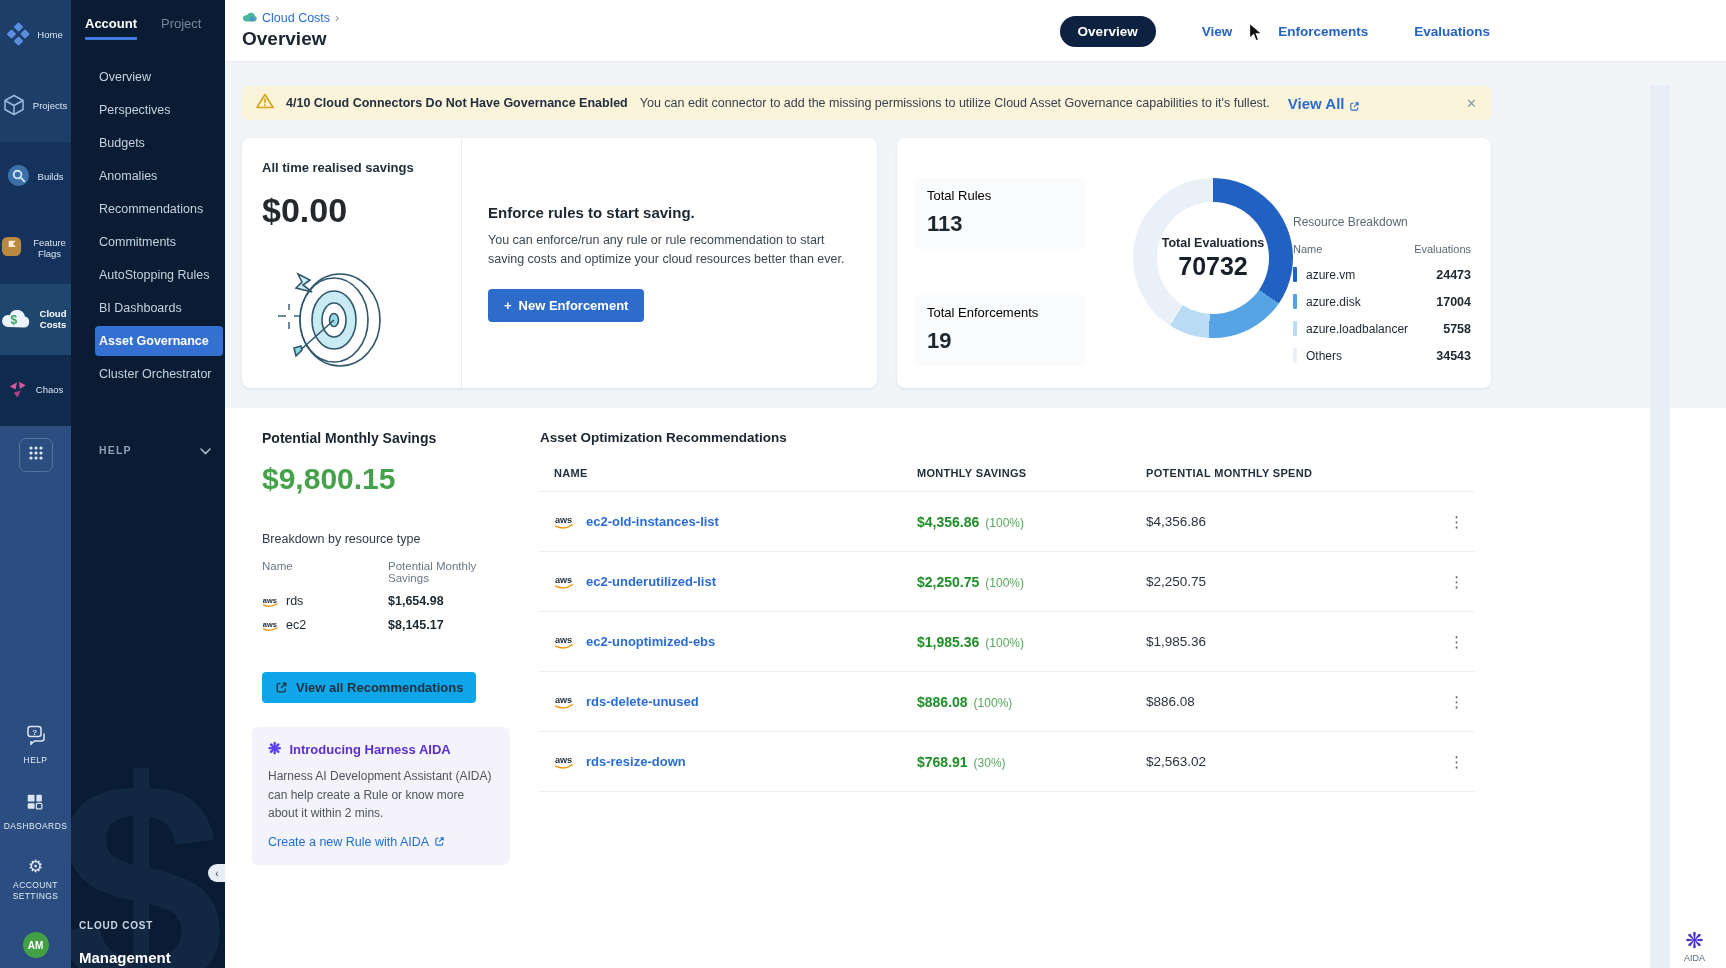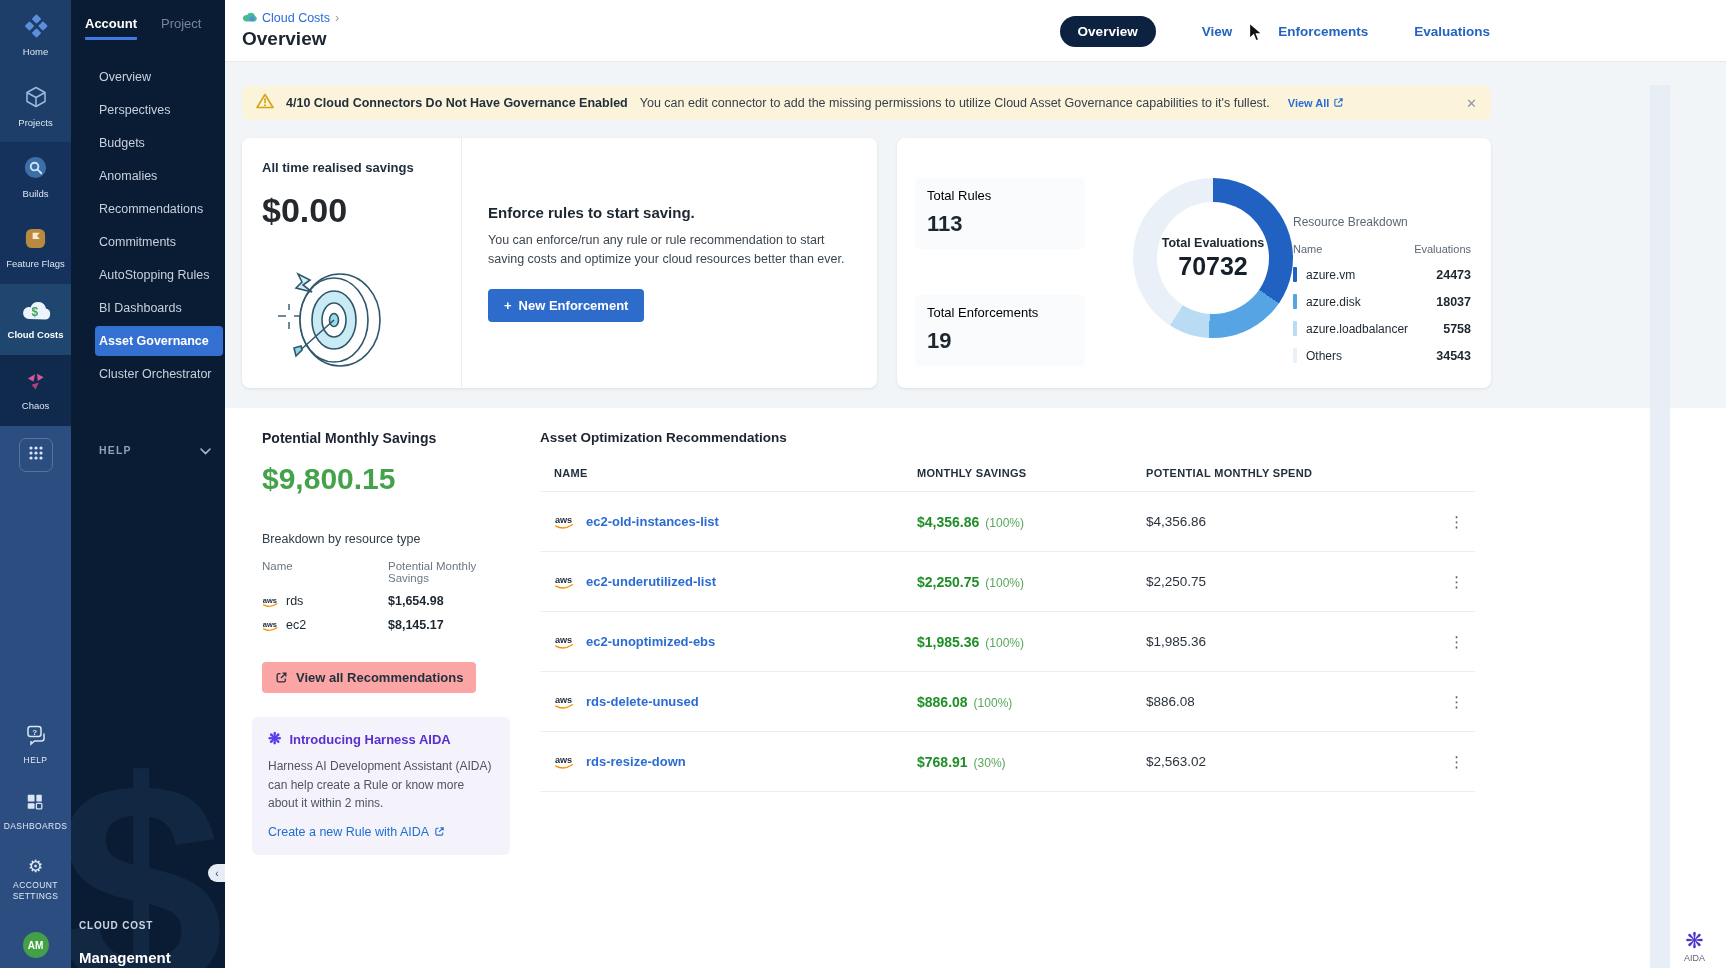--- a/index.html
+++ b/index.html
@@ -2,21 +2,21 @@
 <html><head>
 <meta charset="utf-8">
 <style>
   * { margin:0; padding:0; box-sizing:border-box; }
   html,body { width:1726px; height:968px; overflow:hidden; background:#fff;
     font-family:"Liberation Sans", sans-serif; -webkit-font-smoothing:antialiased; }
   .app { position:relative; width:1726px; height:968px; display:flex; }
 
   
   .rail { width:71px; flex:0 0 71px; display:flex; flex-direction:column; background:#13305b; color:#d7e1ee; z-index:5; }
-  .rail-item { height:71px; display:flex; flex-direction:column; align-items:center; justify-content:center; gap:5px; cursor:pointer; }
+  .rail-item { height:71px; display:flex; align-items:center; justify-content:center; gap:5px; cursor:pointer; }
   .rail-item .lbl { font-size:9.5px; color:#dbe5f1; text-align:center; line-height:1.15; padding:0 2px; }
   .ri-0,.ri-1 { background:#1e3e6a; }
   .ri-2,.ri-3 { background:#15325d; }
   .ri-4 { background:#1e466f; }
   .ri-4 .lbl { font-weight:bold; color:#fff; }
   .ri-5 { background:#102a4e; }
   .rail-bottom { flex:1; background:#2b4d80; display:flex; flex-direction:column; align-items:center; padding:12px 0 10px; }
   .grid-btn { width:34px; height:34px; border:1px solid #55759f; border-radius:7px; display:flex; align-items:center; justify-content:center; cursor:pointer; }
   .rail-bottom .cluster { margin-top:auto; display:flex; flex-direction:column; align-items:center; gap:26px; width:100%; }
   .rb-item { display:flex; flex-direction:column; align-items:center; gap:5px; cursor:pointer; }
@@ -53,21 +53,21 @@
   .nav-tab { font-size:13.5px; color:#2563c0; font-weight:bold; cursor:pointer; }
   .nav-tab.active { background:#0d2240; color:#fff; padding:8px 18px; border-radius:17px; }
 
   .content { flex:1; position:relative; background:#fff; overflow:hidden; }
   .gray-zone { background:#f1f5f8; padding:24px 0 20px 17px; }
   .inner { width:1249px; }
 
   .banner { width:1249px; height:34px; background:#fbf3da; border-radius:6px; display:flex; align-items:center; gap:12px; padding:0 14px; }
   .banner .b-title { font-size:12.5px; font-weight:bold; color:#22303e; }
   .banner .b-msg { font-size:12.5px; color:#36414d; }
-  .banner .b-link { font-size:11px; font-weight:bold; color:#2b6cd4; display:flex; align-items:flex-start; gap:4px; cursor:pointer; margin-left:6px; }
+  .banner .b-link { font-size:15px; font-weight:bold; color:#2b6cd4; display:flex; align-items:flex-end; gap:4px; cursor:pointer; margin-left:6px; }
   .banner .b-close { margin-left:auto; color:#8a97a6; font-size:13px; cursor:pointer; }
 
   .cards-row { display:flex; gap:20px; margin-top:18px; }
   .card { background:#fff; border-radius:8px; box-shadow:0 1px 3px rgba(20,40,70,.1); }
   .card-savings { width:670px; height:250px; display:flex; }
   .cs-left { width:220px; border-right:1px solid #e9edf1; padding:22px 0 0 20px; position:relative; }
   .cs-label { font-size:13px; font-weight:bold; color:#22303e; }
   .cs-amount { font-size:34px; font-weight:bold; color:#25292e; margin-top:16px; }
   .cs-illus { position:absolute; left:26px; bottom:14px; }
   .cs-right { flex:1; padding:0 26px; display:flex; flex-direction:column; justify-content:center; }
@@ -100,21 +100,21 @@
   .left-col { width:248px; margin-right:30px; }
   .pm-title { font-size:14px; font-weight:bold; color:#1b2430; }
   .pm-amount { font-size:30px; font-weight:bold; color:#44a24a; margin-top:16px; }
   .pm-sub { font-size:12.5px; color:#2f3b47; margin-top:36px; }
   .mini-table { margin-top:14px; font-size:12.5px; }
   .mini-head { display:flex; color:#6b7785; font-size:11.5px; }
   .mini-head .c2, .mini-row .c2 { margin-left:auto; width:122px; text-align:left; }
   .mini-row { display:flex; align-items:center; margin-top:10px; color:#1d2730; }
   .mini-row .nm { display:flex; align-items:center; gap:6px; }
   .mini-row .c2 { font-weight:bold; }
-  .btn-viewall { margin-top:30px; display:flex; align-items:center; gap:8px; background:#fca5a5; border:none; border-radius:4px;
+  .btn-viewall { margin-top:40px; display:flex; align-items:center; gap:8px; background:#0ea5e9; border:none; border-radius:4px;
     padding:8px 13px; font-size:13px; font-weight:bold; color:#22303e; cursor:pointer; font-family:inherit; }
   .aida-card { margin-top:24px; margin-left:-10px; width:258px; background:#f4f2fb; border-radius:6px; padding:14px 16px 16px; }
   .aida-title { display:flex; align-items:center; gap:8px; font-size:13px; font-weight:bold; color:#5a2fd0; }
   .aida-flower { font-size:16px; color:#5b3df0; line-height:1; }
   .aida-body { font-size:12px; color:#50565e; line-height:1.55; margin-top:10px; }
   .aida-link { margin-top:12px; font-size:12.5px; color:#1f6fd0; display:flex; align-items:center; gap:5px; cursor:pointer; }
 
   .reco { width:935px; }
   .reco-title { font-size:13.5px; font-weight:bold; color:#1b2430; }
   .reco-head { display:flex; margin-top:22px; font-size:11px; font-weight:bold; letter-spacing:.3px; color:#22303e; padding-left:14px; }
@@ -393,21 +393,21 @@
                   <span>Evaluations</span>
                 </div>
                 <div class="legend-row">
                   <span class="legend-swatch" style="background: rgb(33, 97, 193);"></span>
                   <span class="legend-name">azure.vm</span>
                   <span class="legend-val">24473</span>
                 </div>
                 <div class="legend-row">
                   <span class="legend-swatch" style="background: rgb(86, 164, 227);"></span>
                   <span class="legend-name">azure.disk</span>
-                  <span class="legend-val">18037</span>
+                  <span class="legend-val">17004</span>
                 </div>
                 <div class="legend-row">
                   <span class="legend-swatch" style="background: rgb(185, 220, 244);"></span>
                   <span class="legend-name">azure.loadbalancer</span>
                   <span class="legend-val">5758</span>
                 </div>
                 <div class="legend-row">
                   <span class="legend-swatch" style="background: rgb(233, 240, 247);"></span>
                   <span class="legend-name">Others</span>
                   <span class="legend-val">34543</span>

